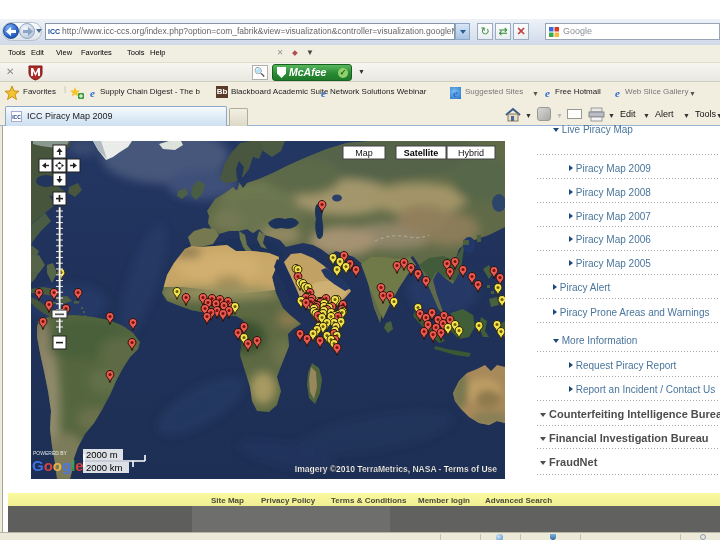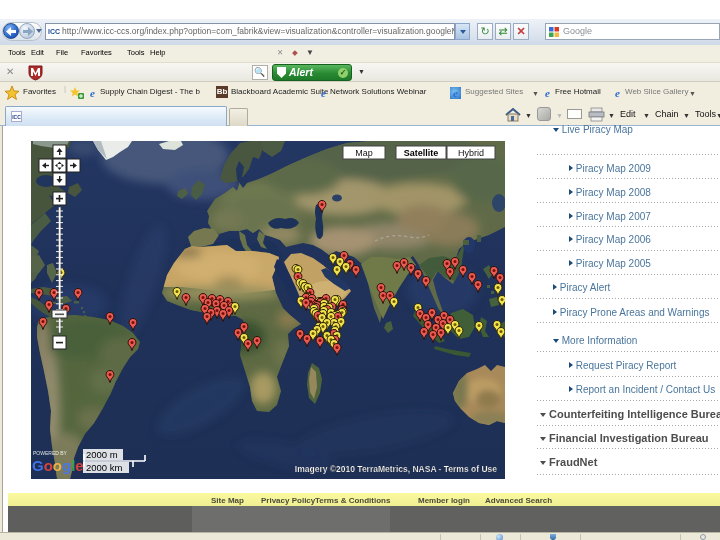--- a/index.html
+++ b/index.html
@@ -75,38 +75,38 @@
   <div id="gbox"><svg style="position:absolute;left:3px;top:3px" width="10" height="10" viewBox="0 0 10 10">
           <rect width="4.5" height="4.5" fill="#3a6cd8"></rect>
           <rect x="5.5" width="4.5" height="4.5" fill="#d83a2a"></rect>
           <rect y="5.5" width="4.5" height="4.5" fill="#3aa853"></rect>
           <rect x="5.5" y="5.5" width="4.5" height="4.5" fill="#f5b942"></rect>
         </svg><span style="margin-left:17px">Google</span></div>
 </div>
 <div class="abs" id="menu">
   <span style="left:8px">Tools</span>
       <span style="left:31px">Edit</span>
-      <span style="left:56px">File</span>
+      <span style="left:56px">View</span>
   <span style="left:81px">Favorites</span>
       <span style="left:127px">Tools</span>
       <span style="left:150px">Help</span>
   <span style="left:277px;color:#888">✕</span>
       <span style="left:292px;color:#b05050">◆</span>
       <span style="left:306px;color:#444;font-size:8px">▼</span>
 </div>
 <div class="abs" id="mca">
   <span style="position:absolute;left:6px;top:3px;color:#888;font-size:10px">✕</span>
   <svg style="position:absolute;left:27px;top:1px" width="17" height="17" viewBox="0 0 17 17">
     <path d="M2,2 L15,2 L15,9 Q15,14 8.5,16 Q2,14 2,9 Z" fill="#b02a28" stroke="#7a1a18"></path>
     <path d="M4,4 L6,4 L8.5,9 L11,4 L13,4 L13,12 L11,12 L11,7.5 L8.5,12 L6,7.5 L6,12 L4,12 Z" fill="#fff"></path>
   </svg>
   <div style="position:absolute;left:252px;top:2px;width:16px;height:15px;background:#fff;border:1px solid #b0b0a8;font-size:9px;text-align:center;line-height:13px">🔍</div>
   <div style="position:absolute;left:272px;top:1px;width:80px;height:17px;background:linear-gradient(180deg,#59b85e,#2a8a34 55%,#1e7a28);border:1px solid #186020;border-radius:3px;color:#fff;font-size:10.5px;font-weight:bold;font-style:italic;line-height:15px">
     <span style="position:absolute;left:4px;top:2px;width:9px;height:11px;background:#fff;clip-path:polygon(0 0,100% 0,100% 60%,50% 100%,0 60%);"></span>
-    <span style="position:absolute;left:16px">Alert</span>
+    <span style="position:absolute;left:16px">McAfee</span>
     <span style="position:absolute;right:3px;top:3px;width:10px;height:10px;border-radius:50%;background:#8fd06a;color:#1a5a1a;font-size:8px;line-height:10px;text-align:center;font-style:normal">✓</span>
   </div>
   <span style="position:absolute;left:358px;top:5px;color:#333;font-size:7px">▼</span>
 </div>
 <div class="abs" id="fav">
   <svg style="position:absolute;left:4px;top:3px" width="16" height="16" viewBox="0 0 16 16">
         <path d="M8,1 L10,6 L15,6.2 L11,9.5 L12.5,14.5 L8,11.5 L3.5,14.5 L5,9.5 L1,6.2 L6,6 Z" fill="#f4c430" stroke="#c89018" stroke-width="1"></path>
       </svg>
   <span style="left:23px">Favorites</span>
   <span style="left:64px;top:2px;color:#bbb">|</span>
@@ -127,40 +127,41 @@
       <span style="left:532px;top:8px;font-size:7px;color:#555">▼</span>
   <span class="eic" style="left:542px"></span>
   <span style="left:555px">Free Hotmail</span>
   <span class="eic" style="left:612px"></span>
   <span style="left:625px;color:#777">Web Slice Gallery</span>
       <span style="left:689px;top:8px;font-size:7px;color:#555">▼</span>
 </div>
 <div class="abs" id="tabs">
   <div id="tab1">
         <span style="position:absolute;left:5px;top:4px;width:11px;height:11px;background:#fff;border:1px solid #aac;font-size:5px;font-weight:bold;color:#1a3a8a;text-align:center;line-height:10px">ICC</span>
+        <span style="position:absolute;left:21px">ICC Piracy Map 2009</span>
       </div>
   <div id="tab2"></div>
   <svg style="position:absolute;left:504px;top:3px" width="18" height="16" viewBox="0 0 18 16">
     <path d="M2,8 L9,2 L16,8" fill="none" stroke="#3a5a8a" stroke-width="2"></path>
     <rect x="4" y="7" width="10" height="7" fill="#e8ddc8" stroke="#8a7a5a" stroke-width="1"></rect>
     <rect x="7" y="9" width="3" height="5" fill="#4a6a9a"></rect>
   </svg>
   <span style="position:absolute;left:525px;top:8px;font-size:7px;color:#333">▼</span>
   <span style="position:absolute;left:537px;top:3px;width:14px;height:14px;background:linear-gradient(135deg,#d8d8d4,#a8a8a4);border-radius:3px;border:1px solid #999"></span>
   <span style="position:absolute;left:556px;top:8px;font-size:7px;color:#bbb">▼</span>
   <span style="position:absolute;left:567px;top:5px;width:15px;height:10px;background:#fdfdfa;border:1px solid #999"></span>
   <svg style="position:absolute;left:588px;top:3px" width="17" height="15" viewBox="0 0 17 15">
     <rect x="3" y="1" width="11" height="4" fill="#e8e8e8" stroke="#888" stroke-width="0.8"></rect>
     <rect x="1" y="5" width="15" height="5" fill="#b8bcc4" stroke="#777" stroke-width="0.8"></rect>
     <rect x="3" y="10" width="11" height="4" fill="#f4f4f4" stroke="#888" stroke-width="0.8"></rect>
   </svg>
   <span style="position:absolute;left:608px;top:8px;font-size:7px;color:#333">▼</span>
   <span style="position:absolute;left:620px;top:5px;font-size:9px;color:#111">Edit</span>
       <span style="position:absolute;left:643px;top:8px;font-size:7px;color:#333">▼</span>
-  <span style="position:absolute;left:655px;top:5px;font-size:9px;color:#111">Chain</span>
+  <span style="position:absolute;left:655px;top:5px;font-size:9px;color:#111">Alert</span>
       <span style="position:absolute;left:683px;top:8px;font-size:7px;color:#333">▼</span>
   <span style="position:absolute;left:695px;top:5px;font-size:9px;color:#111">Tools</span>
       <span style="position:absolute;left:716px;top:8px;font-size:7px;color:#333">▼</span>
 </div>
 <div class="abs" id="page">
       <svg id="map" style="position:absolute;left:31px;top:15px" width="474" height="338" viewBox="0 0 474 338">
 <defs>
 <linearGradient id="og" x1="0" y1="0" x2="0" y2="1">
   <stop offset="0" stop-color="#233763"></stop>
             <stop offset="0.4" stop-color="#20325a"></stop>
@@ -580,21 +581,21 @@
   <div class="sbb" style="left:540px;top:408px"><span class="tri tdg"></span>&nbsp;Counterfeiting Intelligence Bureau</div>
       <div class="dot" style="top:425px"></div>
   <div class="sbb" style="left:540px;top:432px"><span class="tri tdg"></span>&nbsp;Financial Investigation Bureau</div>
       <div class="dot" style="top:448px"></div>
   <div class="sbb" style="left:540px;top:456px"><span class="tri tdg"></span>&nbsp;FraudNet</div>
       <div class="dot" style="top:474px"></div>
 </div>
 <div class="abs" id="ybar">
   <span style="left:203px">Site Map</span>
       <span style="left:253px">Privacy Policy</span>
-  <span style="left:307px">Terms &amp; Conditions</span>
+  <span style="left:323px">Terms &amp; Conditions</span>
       <span style="left:410px">Member login</span>
   <span style="left:477px">Advanced Search</span>
 </div>
 <div class="abs" id="gbar1"></div>
     <div class="abs" id="gbar2"></div>
     <div class="abs" id="gbar3"></div>
 <div class="abs" id="status">
  <span style="position:absolute;left:440px;top:1px;width:1px;height:10px;background:#c6c2b4"></span>
  <span style="position:absolute;left:480px;top:1px;width:1px;height:10px;background:#c6c2b4"></span>
  <span style="position:absolute;left:520px;top:1px;width:1px;height:10px;background:#c6c2b4"></span>

